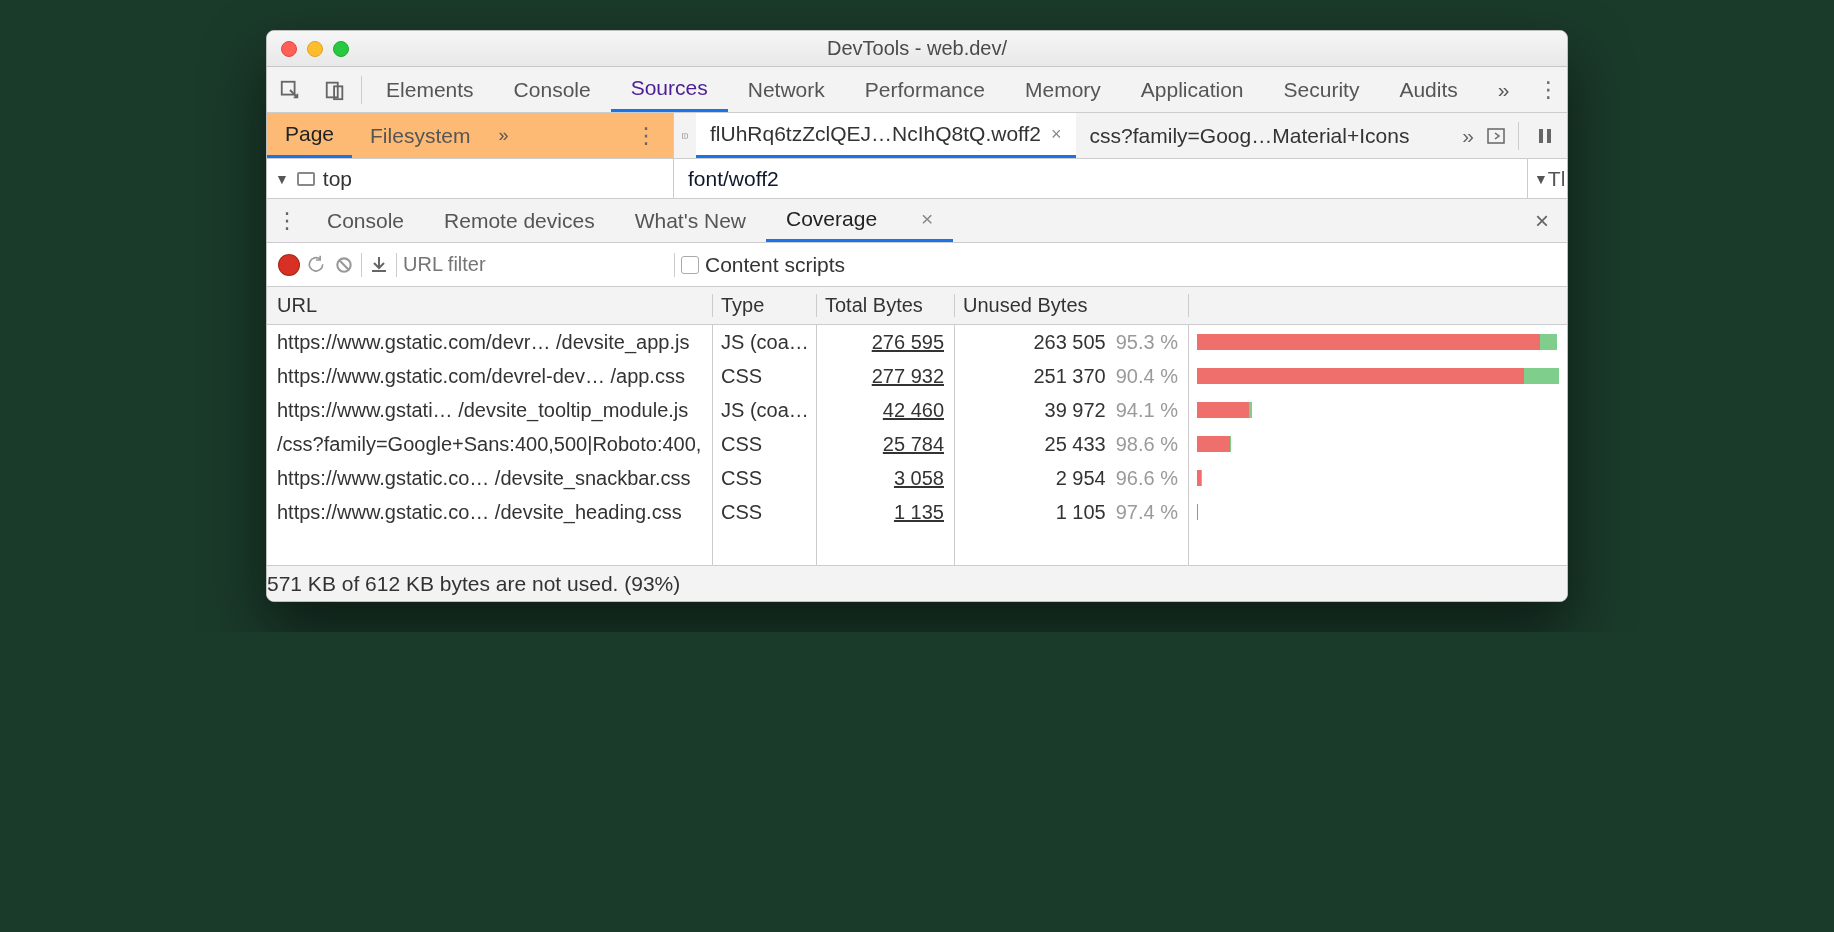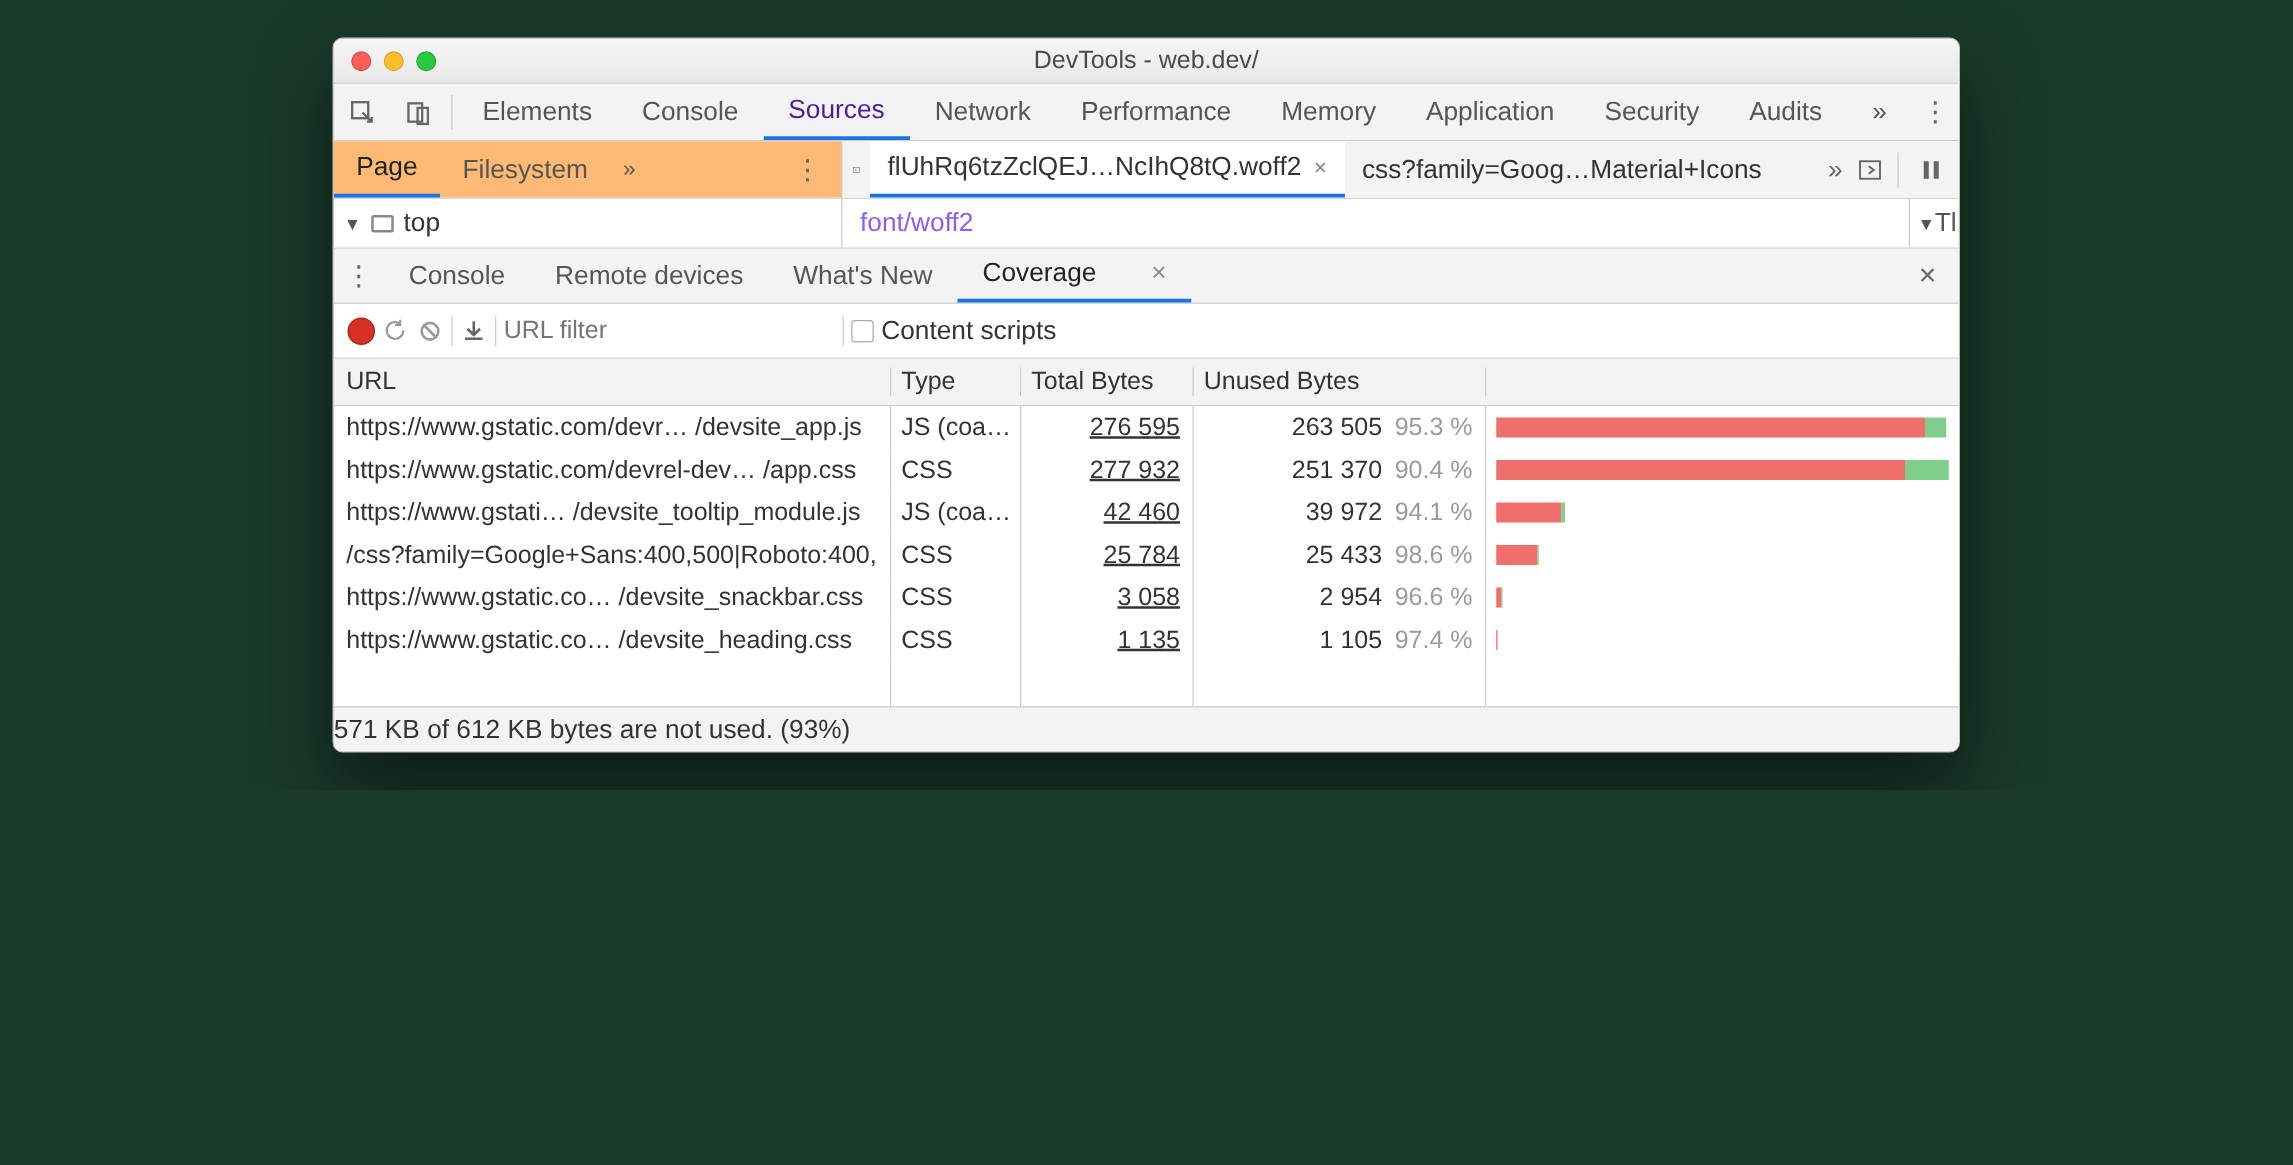--- a/index.html
+++ b/index.html
@@ -62,21 +62,21 @@
   .filetab { padding:0 14px; height:100%; display:flex; align-items:center; gap:10px; color:#333;}
   .filetab.active { background:#fff; border-bottom:3px solid #1a73e8;}
   .filetab .close { color:#888; font-size:18px;}
   .sq-icon { width:22px; display:flex; justify-content:center; color:#666; padding:0 8px;}
   .row2 .end { margin-left:auto; display:flex; align-items:center; gap:12px; padding-right:14px; color:#666;}
   
   .row3 { display:flex; height:40px; border-bottom:1px solid #ccc;}
   .row3 .left { width:407px; border-right:1px solid #ccc; display:flex; align-items:center; padding-left:8px; gap:8px;}
   .tri { font-size:14px; color:#555;}
   .frame-icon { width:18px; height:14px; border:2px solid #888; border-radius:2px; display:inline-block;}
-  .row3 .right { flex:1; display:flex; align-items:center; padding-left:14px; color:#8b5cf6;}
+  .row3 .right { flex:1; display:flex; align-items:center; padding-left:14px; color:#0f172a;}
   .row3 .endpane { width:40px; border-left:1px solid #ccc; display:flex; align-items:center; padding-left:6px; color:#555;}
   
   .drawer-tabs { height:44px; background:#f3f3f3; border-bottom:1px solid #ccc; display:flex; align-items:center;}
   .drawer-tabs .dots { width:40px; text-align:center; font-size:22px; color:#666;}
   .drawer-tabs .dtab { padding:0 20px; height:100%; display:flex; align-items:center; color:#555; gap:10px;}
   .drawer-tabs .dtab.active { color:#222; border-bottom:3px solid #1a73e8;gap:44px;}
   .drawer-tabs .closex { margin-left:auto; padding:0 18px; font-size:24px; color:#666;}
   
   .cov-toolbar { height:44px; border-bottom:1px solid #ccc; display:flex; align-items:center; padding:0 12px; gap:6px; color:#888;}
   .rec { width:20px; height:20px; background:#d93025; border-radius:50%; box-shadow:0 0 0 1px #a52714;}

